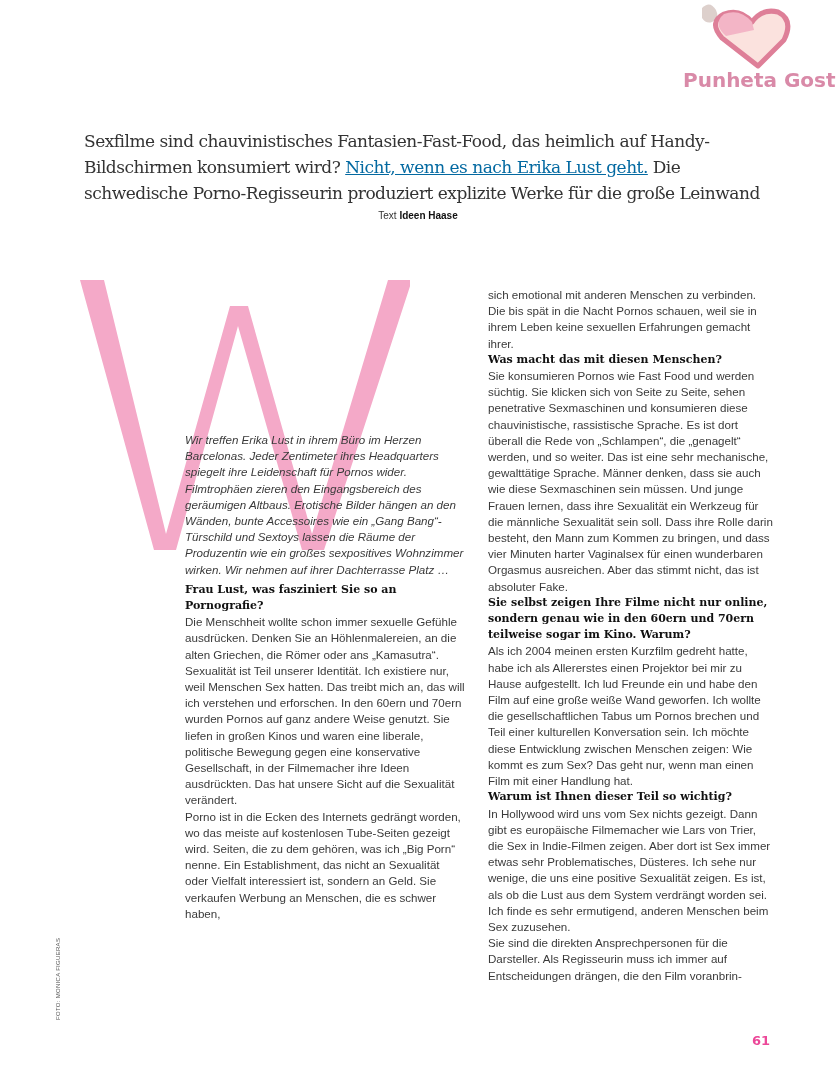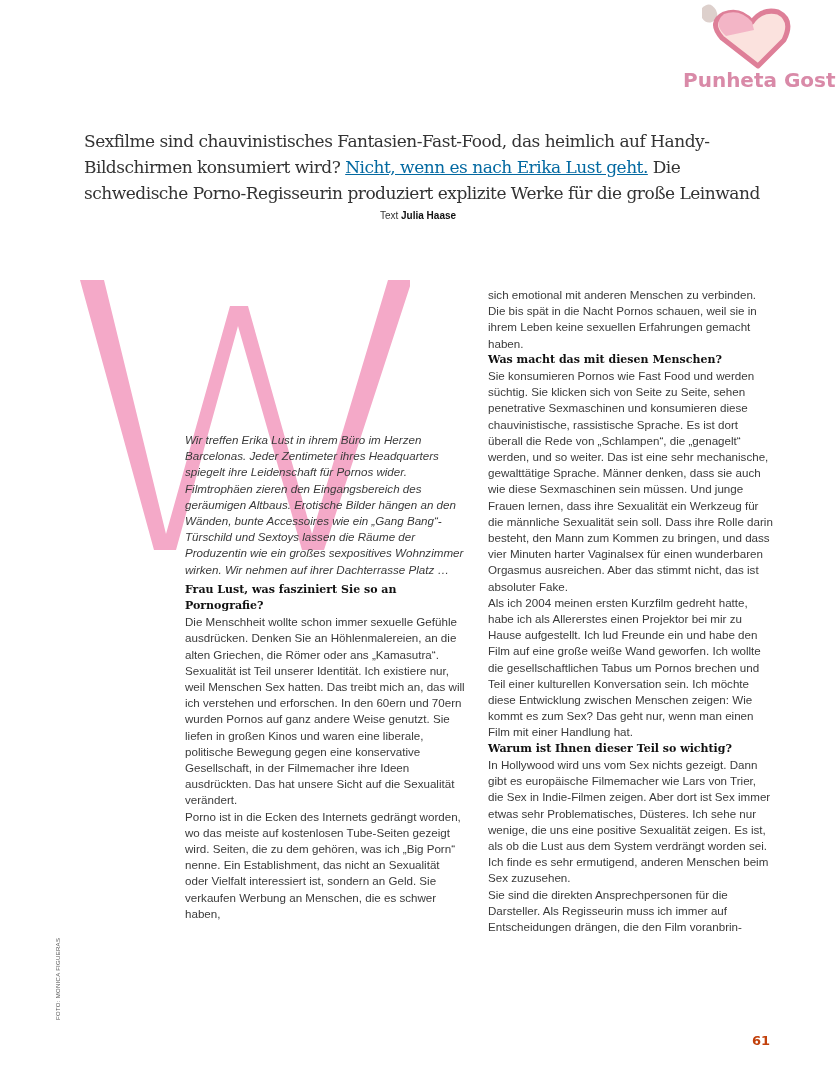--- a/index.html
+++ b/index.html
@@ -14,56 +14,57 @@
   .byline { position:absolute; left:0; width:836px; top:210px; text-align:center; font-size:10px; color:#333; }
   .byline b { font-weight:bold; color:#111; }
   .bigw { position:absolute; left:70px; top:270px; width:340px; height:290px; }
   .col { position:absolute; font-size:11.6px; line-height:16.2px; color:#3a3a3a; }
   .col1 { left:185px; top:432px; width:280px; }
   .col2 { left:488px; top:287px; width:285px; }
   .intro { font-style:italic; margin-bottom:4px; }
   .q { font-family:"DejaVu Serif", serif; font-weight:bold; color:#111; font-size:11px; }
   .credit { position:absolute; left:55px; top:930px; transform-origin:left top; transform:rotate(-90deg) translate(-90px,0);
             font-size:6px; color:#555; letter-spacing:0.3px; white-space:nowrap; }
-  .pagenum { position:absolute; left:752px; top:1033px; font-family:"DejaVu Sans", sans-serif; font-weight:bold; font-size:13px; color:#c2410c; }
+  .pagenum { position:absolute; left:752px; top:1033px; font-family:"DejaVu Sans", sans-serif; font-weight:bold; font-size:13px; color:#ec4899; }
 </style>
 </head>
 <body>
 
 <svg class="logo" viewBox="0 0 156 110">
   <path d="M22 8 q8 -8 14 2 q4 8 -4 12 q-6 2 -10 -4 z" fill="#ddd0cc"></path>
   <path d="M78 66 L42 38 Q28 22 44 14 Q60 8 72 22 Q82 8 98 12 Q114 20 104 40 Z" fill="#fbe2de" stroke="#de7f98" stroke-width="5" stroke-linejoin="round"></path>
   <path d="M44 14 Q60 8 72 22 L74 30 L46 36 Q32 24 44 14 Z" fill="#f3b5c6"></path>
 </svg>
 <div class="logo-text">Punheta Gostosa</div>
 
 <div class="dek">
   <span>Sexfilme sind chauvinistisches Fantasien-Fast-Food, das heimlich auf Handy-Bildschirmen konsumiert wird? </span><span class="hl">Nicht, wenn es nach Erika Lust geht.</span><span> Die schwedische Porno-Regisseurin produziert explizite Werke für die große Leinwand</span>
 </div>
 
 <div class="byline">
   <span>Text</span>
-  <b>Julia Haase</b>
+  <b>Ideen Haase</b>
 </div>
 
 <svg class="bigw" viewBox="0 0 340 290">
   <polygon points="10,10 34,10 96,264 160,36 178,36 242,264 318,10 342,10 254,280 232,280 168,56 106,280 84,280" fill="#f4a9c8"></polygon>
 </svg>
 
 <div class="col col1">
   <div class="intro">Wir treffen Erika Lust in ihrem Büro im Herzen Barcelonas. Jeder Zentimeter ihres Headquarters spiegelt ihre Leidenschaft für Pornos wider. Filmtrophäen zieren den Eingangsbereich des geräumigen Altbaus. Erotische Bilder hängen an den Wänden, bunte Accessoires wie ein „Gang Bang“-Türschild und Sextoys lassen die Räume der Produzentin wie ein großes sexpositives Wohnzimmer wirken. Wir nehmen auf ihrer Dachterrasse Platz …</div>
   <div class="q">Frau Lust, was fasziniert Sie so an Pornografie?</div>
   <div>Die Menschheit wollte schon immer sexuelle Gefühle ausdrücken. Denken Sie an Höhlenmalereien, an die alten Griechen, die Römer oder ans „Kamasutra“. Sexualität ist Teil unserer Identität. Ich existiere nur, weil Menschen Sex hatten. Das treibt mich an, das will ich verstehen und erforschen. In den 60ern und 70ern wurden Pornos auf ganz andere Weise genutzt. Sie liefen in großen Kinos und waren eine liberale, politische Bewegung gegen eine konservative Gesellschaft, in der Filmemacher ihre Ideen ausdrückten. Das hat unsere Sicht auf die Sexualität verändert.</div>
   <div>Porno ist in die Ecken des Internets gedrängt worden, wo das meiste auf kostenlosen Tube-Seiten gezeigt wird. Seiten, die zu dem gehören, was ich „Big Porn“ nenne. Ein Establishment, das nicht an Sexualität oder Vielfalt interessiert ist, sondern an Geld. Sie verkaufen Werbung an Menschen, die es schwer haben,</div>
 </div>
 
 <div class="col col2">
-  <div>sich emotional mit anderen Menschen zu verbinden. Die bis spät in die Nacht Pornos schauen, weil sie in ihrem Leben keine sexuellen Erfahrungen gemacht haben.</div>
+  <div>sich emotional mit anderen Menschen zu verbinden. Die bis spät in die Nacht Pornos schauen, weil sie in ihrem Leben keine sexuellen Erfahrungen gemacht ihrer.</div>
   <div class="q">Was macht das mit diesen Menschen?</div>
   <div>Sie konsumieren Pornos wie Fast Food und werden süchtig. Sie klicken sich von Seite zu Seite, sehen penetrative Sexmaschinen und konsumieren diese chauvinistische, rassistische Sprache. Es ist dort überall die Rede von „Schlampen“, die „genagelt“ werden, und so weiter. Das ist eine sehr mechanische, gewalttätige Sprache. Männer denken, dass sie auch wie diese Sexmaschinen sein müssen. Und junge Frauen lernen, dass ihre Sexualität ein Werkzeug für die männliche Sexualität sein soll. Dass ihre Rolle darin besteht, den Mann zum Kommen zu bringen, und dass vier Minuten harter Vaginalsex für einen wunderbaren Orgasmus ausreichen. Aber das stimmt nicht, das ist absoluter Fake.</div>
+  <div class="q">Sie selbst zeigen Ihre Filme nicht nur online, sondern genau wie in den 60ern und 70ern teilweise sogar im Kino. Warum?</div>
   <div>Als ich 2004 meinen ersten Kurzfilm gedreht hatte, habe ich als Allererstes einen Projektor bei mir zu Hause aufgestellt. Ich lud Freunde ein und habe den Film auf eine große weiße Wand geworfen. Ich wollte die gesellschaftlichen Tabus um Pornos brechen und Teil einer kulturellen Konversation sein. Ich möchte diese Entwicklung zwischen Menschen zeigen: Wie kommt es zum Sex? Das geht nur, wenn man einen Film mit einer Handlung hat.</div>
   <div class="q">Warum ist Ihnen dieser Teil so wichtig?</div>
   <div>In Hollywood wird uns vom Sex nichts gezeigt. Dann gibt es europäische Filmemacher wie Lars von Trier, die Sex in Indie-Filmen zeigen. Aber dort ist Sex immer etwas sehr Problematisches, Düsteres. Ich sehe nur wenige, die uns eine positive Sexualität zeigen. Es ist, als ob die Lust aus dem System verdrängt worden sei. Ich finde es sehr ermutigend, anderen Menschen beim Sex zuzusehen.</div>
   <div>Sie sind die direkten Ansprechpersonen für die Darsteller. Als Regisseurin muss ich immer auf Entscheidungen drängen, die den Film voranbrin-</div>
 </div>
 
 <div class="credit">FOTO: MONICA FIGUERAS</div>
 <div class="pagenum">61</div>
 
 </body></html>

